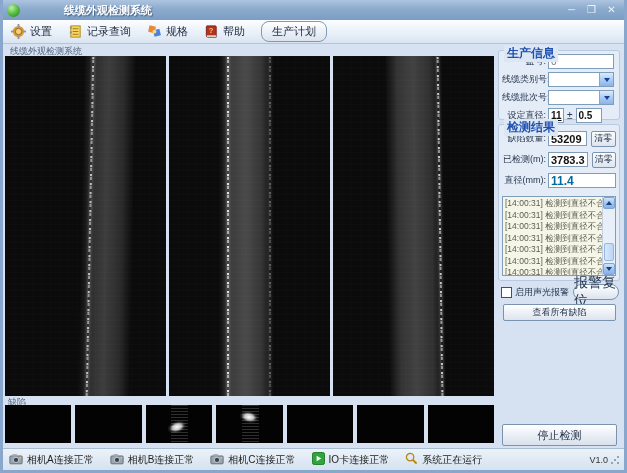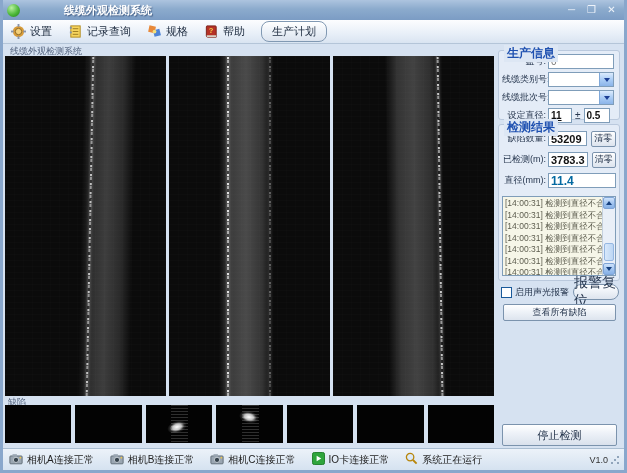--- a/index.html
+++ b/index.html
@@ -63,21 +63,21 @@
   .g1 .frow:first-of-type { margin-top:8px; }
   .flabel { width:46px; text-align:right; padding-right:2px; white-space:nowrap; flex:0 0 auto; }
   .tbox { height:15px; border:1px solid #7f9db9; background:#fff; font-size:10px; padding:0 2px;
           display:flex; align-items:center; color:#111; }
   .reel-box { width:66px; color:#777; }
   .combo { position:relative; width:66px; height:15px; border:1px solid #7f9db9; background:#fff; }
   .combo-btn { position:absolute; right:0; top:0; bottom:0; width:14px;
      background:linear-gradient(180deg,#dcebfd,#abcdf5 50%,#8bb4e9); border-left:1px solid #7fa8d9;
      display:flex; align-items:center; justify-content:center; }
   .combo-btn::after { content:""; border:3px solid transparent; border-top:4px solid #1c3f94; margin-top:4px; }
-  .dia-box { width:24px; font-weight:bold;text-decoration:underline; }
+  .dia-box { width:16px; font-weight:bold;text-decoration:underline; }
   .tol-box { width:26px; font-weight:bold; }
   .pm { margin:0 3px; font-size:10px; }
   .g2 .frow { margin-top:6px; }
   .g2 .frow:first-of-type { margin-top:11px; }
   .val-box { width:42px; font-weight:bold; font-size:11px; }
   .clear-btn { width:28px; height:16px; margin-left:4px; border:1px solid #7b93ad; border-radius:2px;
      background:linear-gradient(180deg,#ffffff,#f0f4f9 40%,#dde4ee); font-size:9px; color:#1c2c44;
      display:flex; align-items:center; justify-content:center; }
   .diam-box { width:72px; font-weight:bold; font-size:12px; color:#0369a1; }
   .loglist { position:absolute; left:3px; right:3px; top:71px; bottom:4px; border:1px solid #7f9db9;

